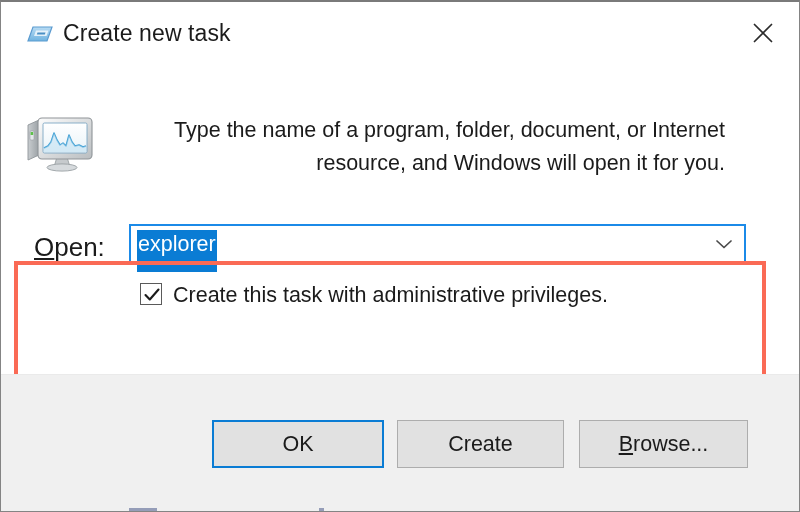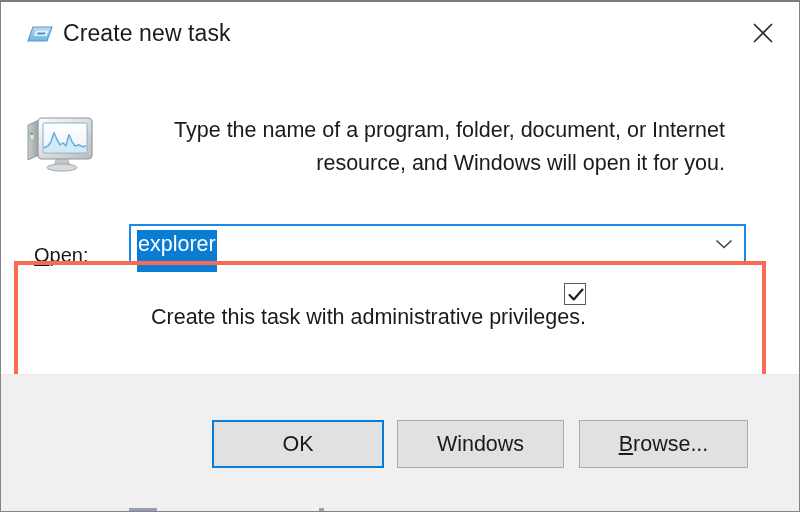--- a/index.html
+++ b/index.html
@@ -105,24 +105,23 @@
     box-sizing: border-box;
     border: 4px solid #fa6a55;
     pointer-events: none;
   }
 
   
   #open-label {
     position: absolute;
     left: 33px;
     top: 168px;
-    font-size: 20px;
-    color: #1b1b1b;
-    white-space: nowrap;
-    margin-top: 12px;
+    font-size: 26px;
+    color: #1b1b1b;
+    white-space: nowrap;
   }
   .accel { text-decoration: underline; text-underline-offset: 2px; }
 
   #open-combobox {
     position: absolute;
     left: 128px;
     top: 160px;
     width: 617px;
     height: 40px;
     box-sizing: border-box;
@@ -154,23 +153,22 @@
     cursor: default;
   }
 
   
   #admin-checkbox-row {
     position: absolute;
     left: 139px;
     top: 219px;
     height: 30px;
     display: flex;
-    align-items: flex-end;
+    align-items: flex-start;
     cursor: default;
-    flex-direction: column;
   }
   #admin-checkbox {
     width: 22px;
     height: 22px;
     box-sizing: border-box;
     border: 1px solid #5a5a5a;
     background: #ffffff;
     position: relative;
     flex: 0 0 auto;
   }
@@ -327,21 +325,21 @@
         </svg>
       </div>
       <div id="admin-checkbox-label">Create this task with administrative privileges.</div>
     </div>
 
     <div id="annotation-rect"></div>
   </div>
 
   <div id="footer">
     <div class="dlg-button" id="ok-button">OK</div>
-    <div class="dlg-button" id="cancel-button">Windows</div>
+    <div class="dlg-button" id="cancel-button">Create</div>
     <div class="dlg-button" id="browse-button">
         <span class="accel">B</span>
         <span>rowse...</span>
       </div>
   </div>
 
   <div id="bottom-sliver">
     <div class="sliver-mark" style="left:128px; width:28px;"></div>
     <div class="sliver-mark" style="left:318px; width:5px;"></div>
   </div>

